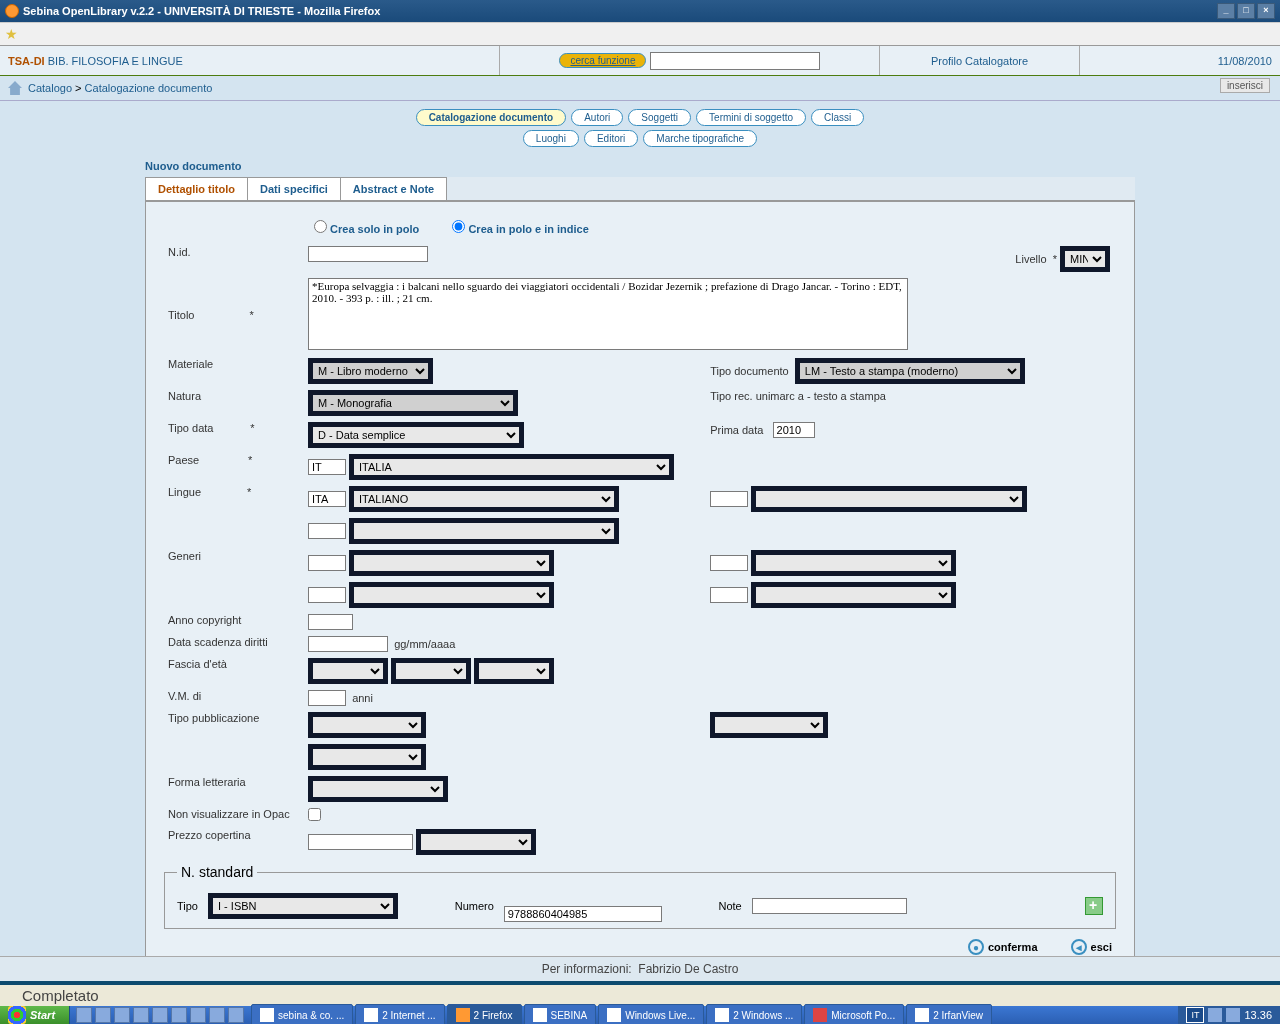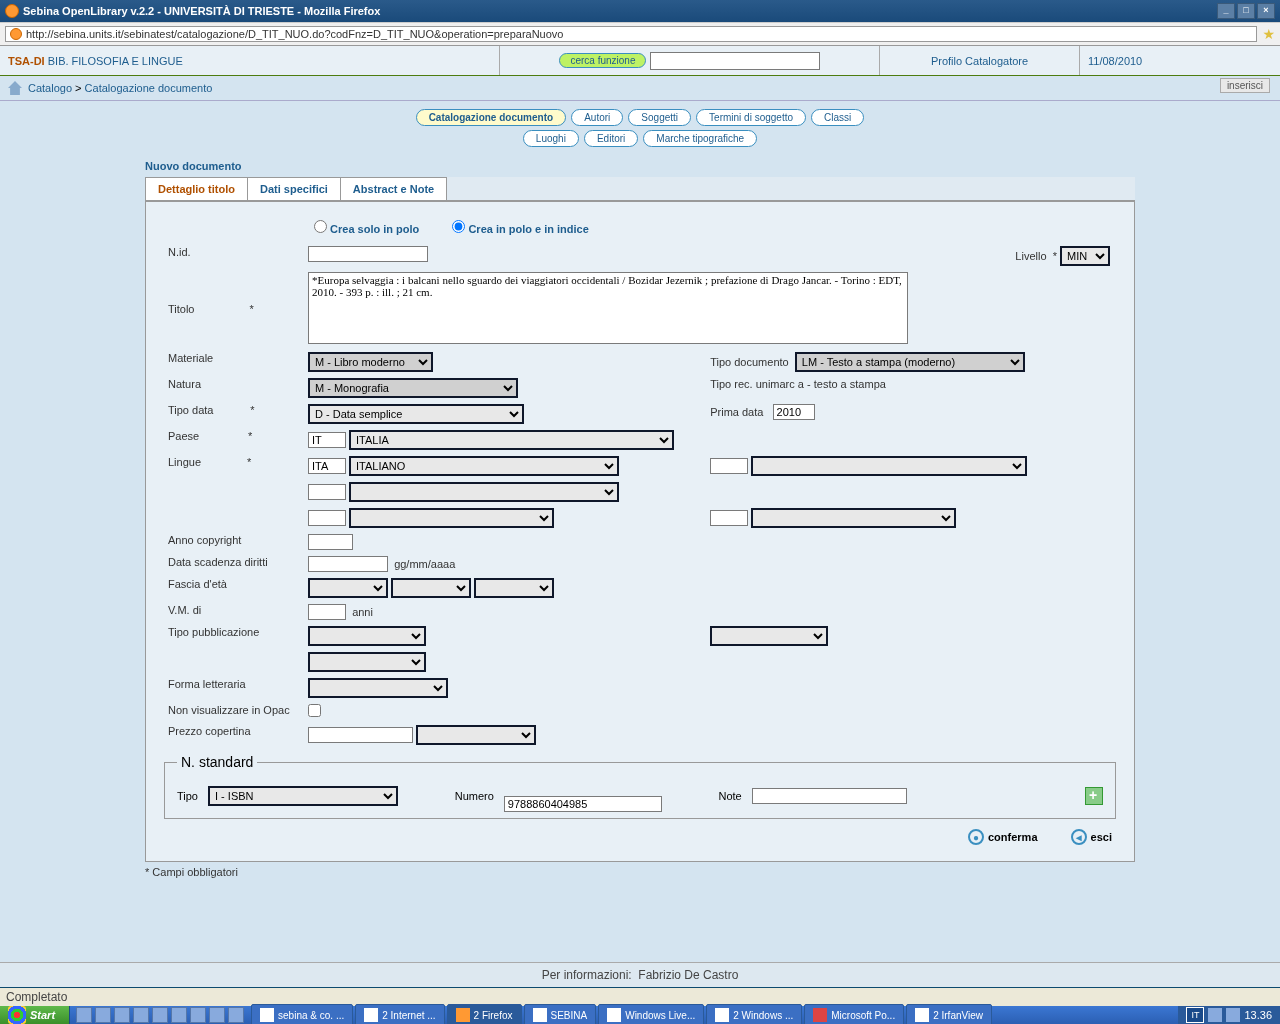--- a/index.html
+++ b/index.html
@@ -64,30 +64,31 @@
   border-right:1px solid #aaa;
   display:flex;
   align-items:center;
   padding:0 8px;
   color:#1e5d8e;
   font-size:11px;
 }
 .header-cell.lib { flex:0 0 500px;}
 .header-cell.search { flex:1; justify-content:center;}
 .header-cell.profile { flex:0 0 200px; justify-content:center;}
-.header-cell.date { flex:0 0 200px; justify-content:flex-start;}
+.header-cell.date { flex:0 0 200px; justify-content:flex-end;}
 .highlight-orange { color: #b05000; font-weight:bold;}
 .search-btn {
   border:1px solid #3a8fc0;
-  background:#bef264;
+  background:#eab308;
   color:#1e5d8e;
   padding:1px 10px;
   border-radius:10px;
   font-size:10px;
   cursor:pointer;
+  text-decoration:underline;
 }
 .search-input { width:170px; border:1px solid #999; height:18px; padding:1px 3px;}
 
 
 .breadcrumb-row {
   display:flex;
   align-items:center;
   background:#d4e4f0;
   padding:5px 8px;
   border-bottom:1px solid #aac;
@@ -145,21 +146,21 @@
 .form-table { width:100%; border-collapse:collapse;}
 .form-table td { padding:3px 4px; vertical-align:top; font-size:11px; color:#333;}
 .label-col { width:140px; }
 input[type=text], textarea {
   border:1px solid #7a7a7a;
   padding:1px 3px;
   font-size:11px;
   background:#fff;
 }
 select {
-  border:2px solid #0f172a;
+  border:5px solid #0f172a;
   background:#e8e8e8;
   font-size:11px;
   padding:1px;
 }
 select.gray { background: #d0d0d0; }
 textarea { width:600px; height:72px; font-family:Verdana; resize:none;}
 .small-input { width:38px;}
 .radio-row { padding:4px 0 8px 150px;}
 .radio-row label { color:#1e5d8e; font-weight:bold; margin-right:30px;}
 fieldset {
@@ -183,21 +184,21 @@
 .info-footer {
   text-align:center;
   padding:5px 0;
   border-top:1px solid #aaa;
   background:#dde8f0;
   color:#444;
   font-size:12px;
 }
 
 
-.statusbar { background:#ece9d8; border-top:1px solid #0c4a6e; padding:2px 6px; font-size:12px; color:#444;}
+.statusbar { background:#ece9d8; border-top:4px solid #0c4a6e; padding:2px 22px; font-size:15px; color:#444;}
 
 
 .taskbar {
   background: linear-gradient(to bottom, #3b77d3, #2b5fb3);
   height:18px;
   display:flex;
   align-items:center;
   padding:0;
   color:#fff;
   font-size:11px;
@@ -246,24 +247,20 @@
     <span>Sebina OpenLibrary v.2.2 - UNIVERSITÀ DI TRIESTE - Mozilla Firefox</span>
   </div>
   <div class="win-btns">
     <div class="win-btn">_</div>
     <div class="win-btn">□</div>
     <div class="win-btn">×</div>
   </div>
 </div>
 
 <div class="urlbar">
-  <div class="url-input">
-    <span class="titlebar-icon" style="width:12px;height:12px;"></span>
-    <span>http://sebina.units.it/sebinatest/catalogazione/D_TIT_NUO.do?codFnz=D_TIT_NUO&amp;operation=preparaNuovo</span>
-  </div>
   <span class="star-icon">★</span>
 </div>
 
 <div class="header-row">
   <div class="header-cell lib">
     <span class="highlight-orange">TSA-DI</span>&nbsp;
     <span>BIB. FILOSOFIA E LINGUE</span>
   </div>
   <div class="header-cell search">
     <button class="search-btn">cerca funzione</button>
@@ -383,20 +380,31 @@
             <select style="width:276px;"><option></option></select>
           </td>
         </tr>
         <tr>
           <td></td>
           <td>
             <input type="text" class="small-input" style="">
             <select style="width:270px;"><option></option></select>
           </td>
           <td></td>
+        </tr>
+        <tr>
+          <td>Generi</td>
+          <td>
+            <input type="text" class="small-input" style="">
+            <select style="width:205px;"><option></option></select>
+          </td>
+          <td>
+            <input type="text" class="small-input" style="">
+            <select style="width:205px;"><option></option></select>
+          </td>
         </tr>
         <tr>
           <td></td>
           <td>
             <input type="text" class="small-input" style="">
             <select style="width:205px;"><option></option></select>
           </td>
           <td>
             <input type="text" class="small-input" style="">
             <select style="width:205px;"><option></option></select>

